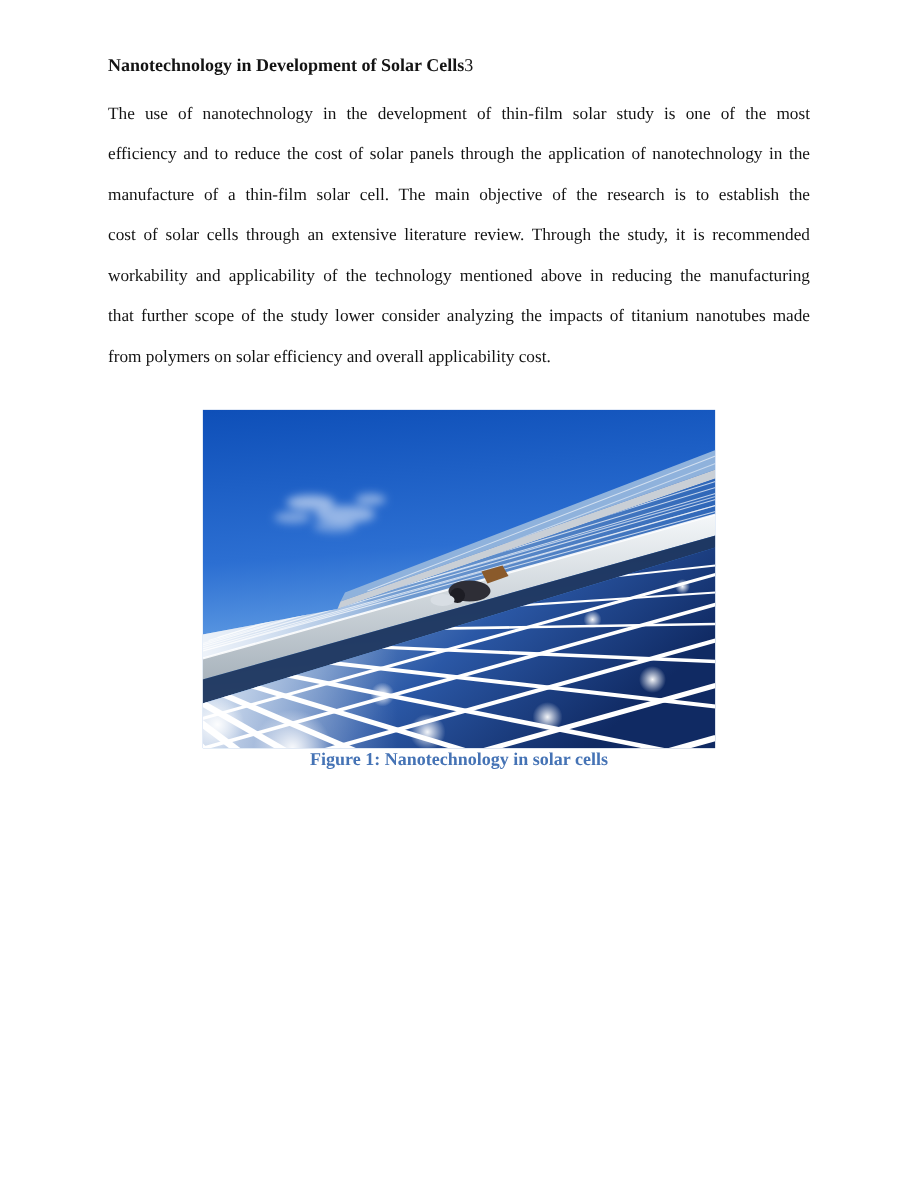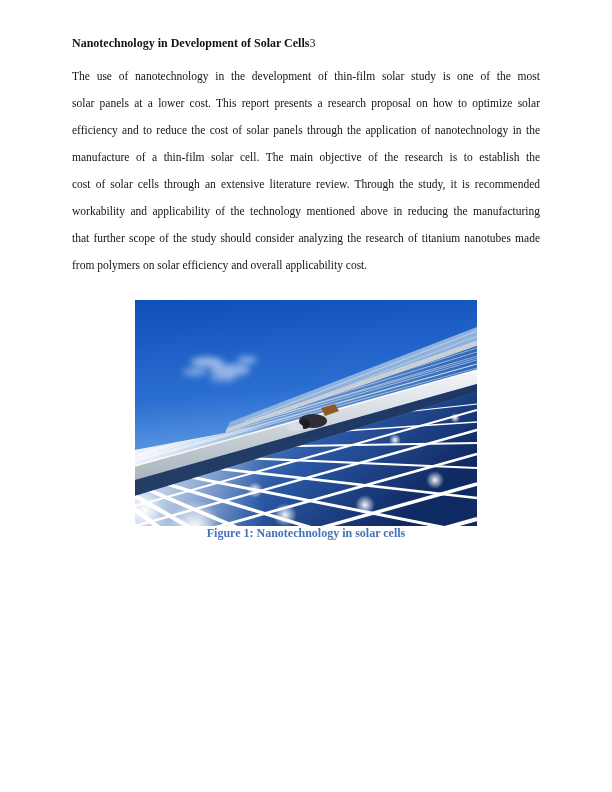--- a/index.html
+++ b/index.html
@@ -73,26 +73,25 @@
   <div class="content">
 
     <div class="running-header">
       <span class="title">Nanotechnology in Development of Solar Cells</span>
       <span class="pagenum">3</span>
     </div>
 
 
     <div class="para">
       <div class="line">The use of nanotechnology in the development of thin-film solar study is one of the most</div>
-      <div class="line">solar panels at a lower cost. This report presents a research proposal on how to optimize solar</div>
       <div class="line">efficiency and to reduce the cost of solar panels through the application of nanotechnology in the</div>
       <div class="line">manufacture of a thin-film solar cell. The main objective of the research is to establish the</div>
       <div class="line">cost of solar cells through an extensive literature review. Through the study, it is recommended</div>
       <div class="line">workability and applicability of the technology mentioned above in reducing the manufacturing</div>
-      <div class="line">that further scope of the study should consider analyzing the research of titanium nanotubes made</div>
+      <div class="line">that further scope of the study lower consider analyzing the impacts of titanium nanotubes made</div>
       <div class="line last">from polymers on solar efficiency and overall applicability cost.</div>
     </div>
 
     <div class="figure-block">
       <div class="photo-frame">
         <svg viewBox="0 0 342 226" width="342" height="226" xmlns="http://www.w3.org/2000/svg">
           <defs>
             <linearGradient id="sky" x1="0" y1="0" x2="0.12" y2="1">
               <stop offset="0" stop-color="#0E4FB8"></stop>
               <stop offset="0.45" stop-color="#2C6FD2"></stop>

